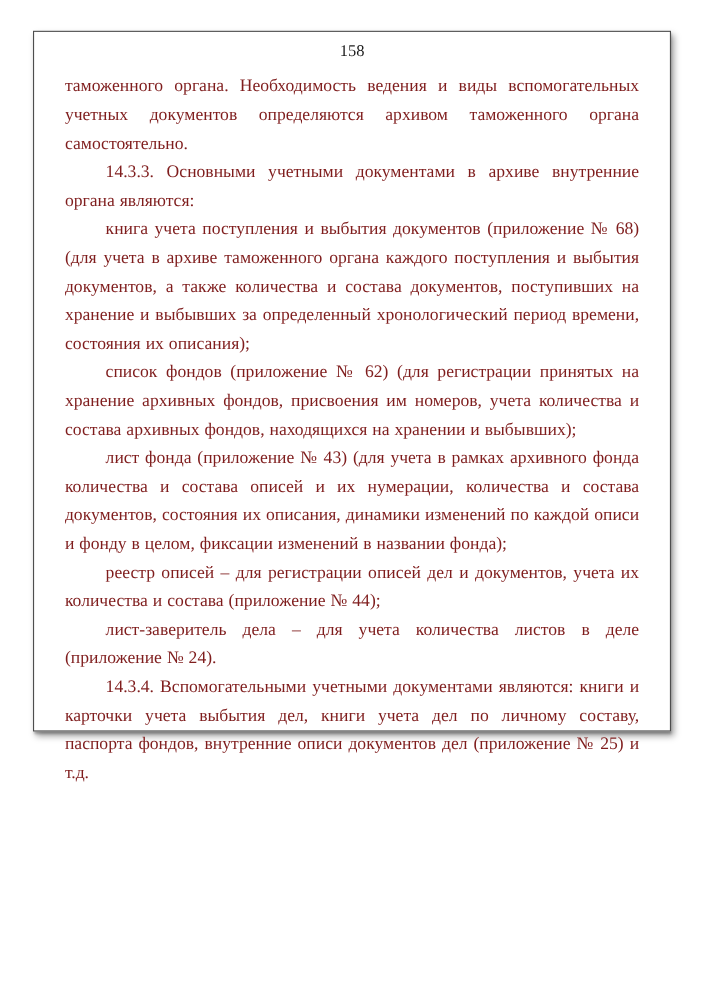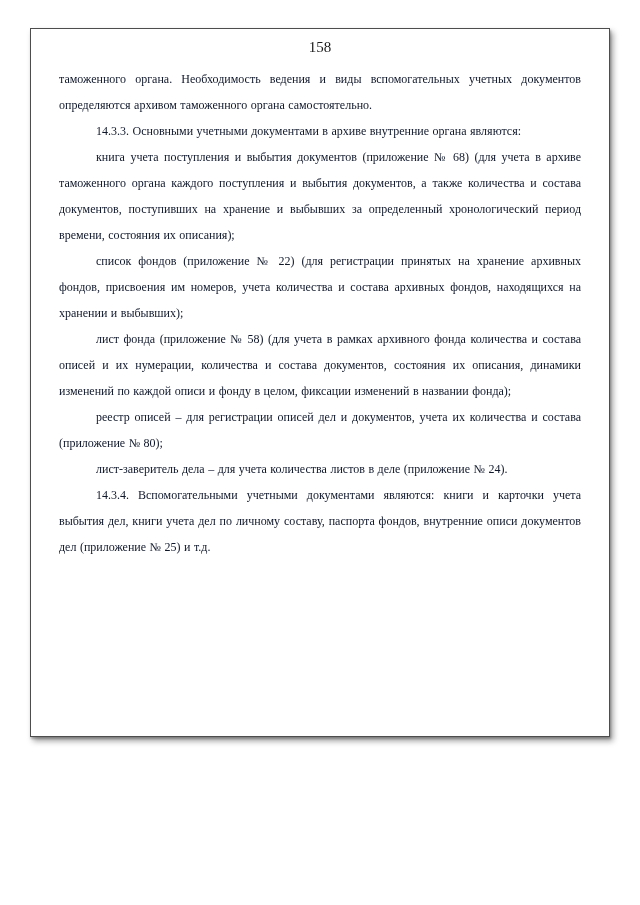--- a/index.html
+++ b/index.html
@@ -14,60 +14,60 @@
     background: #ffffff;
     font-family: "Liberation Serif", serif;
     color: #1b1b1b;
     overflow: hidden;
   }
   .frame {
     position: absolute;
     left: 30px;
     top: 28px;
     width: 580px;
-    height: 709px;
+    height: 637px;
     box-sizing: border-box;
     border: 1px solid #4d4d4d;
     box-shadow: 3px 4px 6px rgba(0,0,0,0.38), 1px 2px 2px rgba(0,0,0,0.25);
     background: #ffffff;
     padding: 8px 28px 0 28px;
   }
   .page-number {
     text-align: center;
     font-size: 15px;
     line-height: 20px;
     margin-bottom: 9px;
     color: #1b1b1b;
   }
   .body-text {
     text-align: justify;
   }
   .para {
     margin: 0;
-    font-size: 12px;
+    font-size: 16px;
     line-height: 26px;
     text-align: justify;
     text-indent: 37px;
-    color: #0f172a;
+    color: #7f1d1d;
     word-spacing: 0.5px;
   }
   .para.no-indent {
     text-indent: 0;
   }
 </style>
 </head>
 <body>
 
 <div class="page">
   <div class="frame">
     <div class="page-number">158</div>
     <div class="body-text">
         <p class="para no-indent">таможенного органа. Необходимость ведения и виды вспомогательных учетных документов определяются архивом таможенного органа самостоятельно.</p>
         <p class="para">14.3.3. Основными учетными документами в архиве внутренние органа являются:</p>
         <p class="para">книга учета поступления и выбытия документов (приложение № 68) (для учета в архиве таможенного органа каждого поступления и выбытия документов, а также количества и состава документов, поступивших на хранение и выбывших за определенный хронологический период времени, состояния их описания);</p>
-        <p class="para">список фондов (приложение № 22) (для регистрации принятых на хранение архивных фондов, присвоения им номеров, учета количества и состава архивных фондов, находящихся на хранении и выбывших);</p>
-        <p class="para">лист фонда (приложение № 58) (для учета в рамках архивного фонда количества и состава описей и их нумерации, количества и состава документов, состояния их описания, динамики изменений по каждой описи и фонду в целом, фиксации изменений в названии фонда);</p>
-        <p class="para">реестр описей – для регистрации описей дел и документов, учета их количества и состава (приложение № 80);</p>
+        <p class="para">список фондов (приложение № 62) (для регистрации принятых на хранение архивных фондов, присвоения им номеров, учета количества и состава архивных фондов, находящихся на хранении и выбывших);</p>
+        <p class="para">лист фонда (приложение № 43) (для учета в рамках архивного фонда количества и состава описей и их нумерации, количества и состава документов, состояния их описания, динамики изменений по каждой описи и фонду в целом, фиксации изменений в названии фонда);</p>
+        <p class="para">реестр описей – для регистрации описей дел и документов, учета их количества и состава (приложение № 44);</p>
         <p class="para">лист-заверитель дела – для учета количества листов в деле (приложение № 24).</p>
         <p class="para">14.3.4. Вспомогательными учетными документами являются: книги и карточки учета выбытия дел, книги учета дел по личному составу, паспорта фондов, внутренние описи документов дел (приложение № 25) и т.д.</p>
       </div>
   </div>
 </div>
 
 </body></html>

